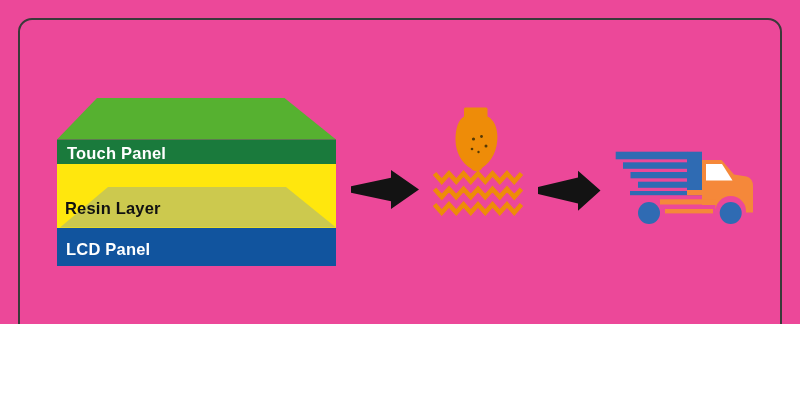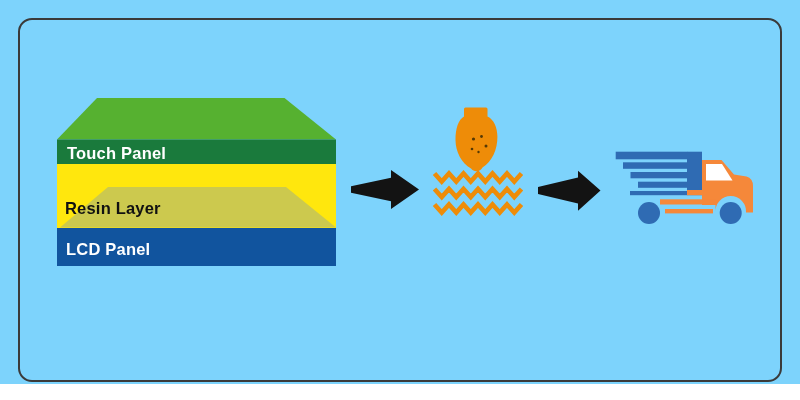--- a/index.html
+++ b/index.html
@@ -1,20 +1,20 @@
 <!DOCTYPE html>
 <html><head>
 <meta charset="utf-8">
 <style>
   html, body { margin: 0; padding: 0; background: #ffffff; }
   .canvas {
     position: relative;
     width: 800px;
-    height: 384px;
-    background: #7dd3fc;
+    height: 324px;
+    background: #ec4899;
     overflow: hidden;
     font-family: "Liberation Sans", sans-serif;
   }
   .frame {
     position: absolute;
     left: 18px; top: 18px;
     width: 760px; height: 360px;
     border: 2.5px solid #3a3a3a;
     border-radius: 14px;
   }

